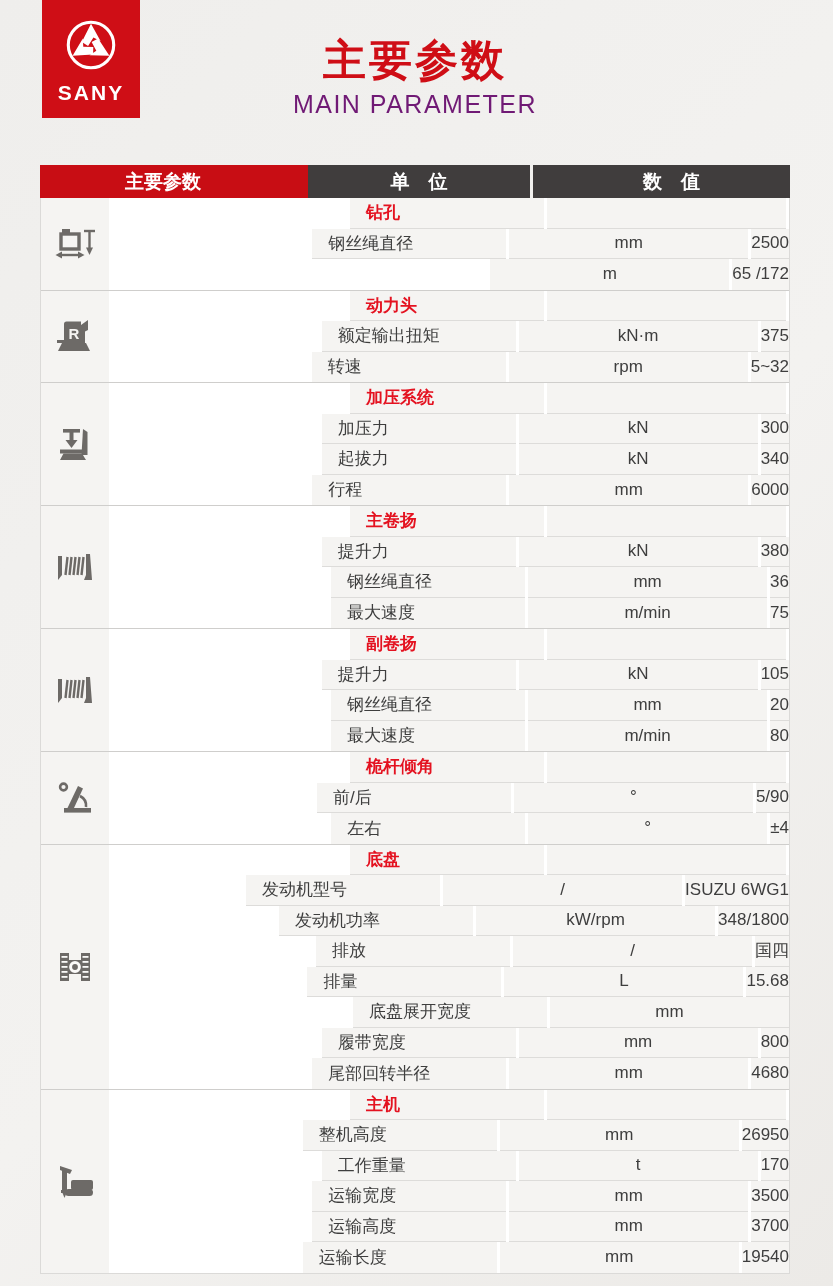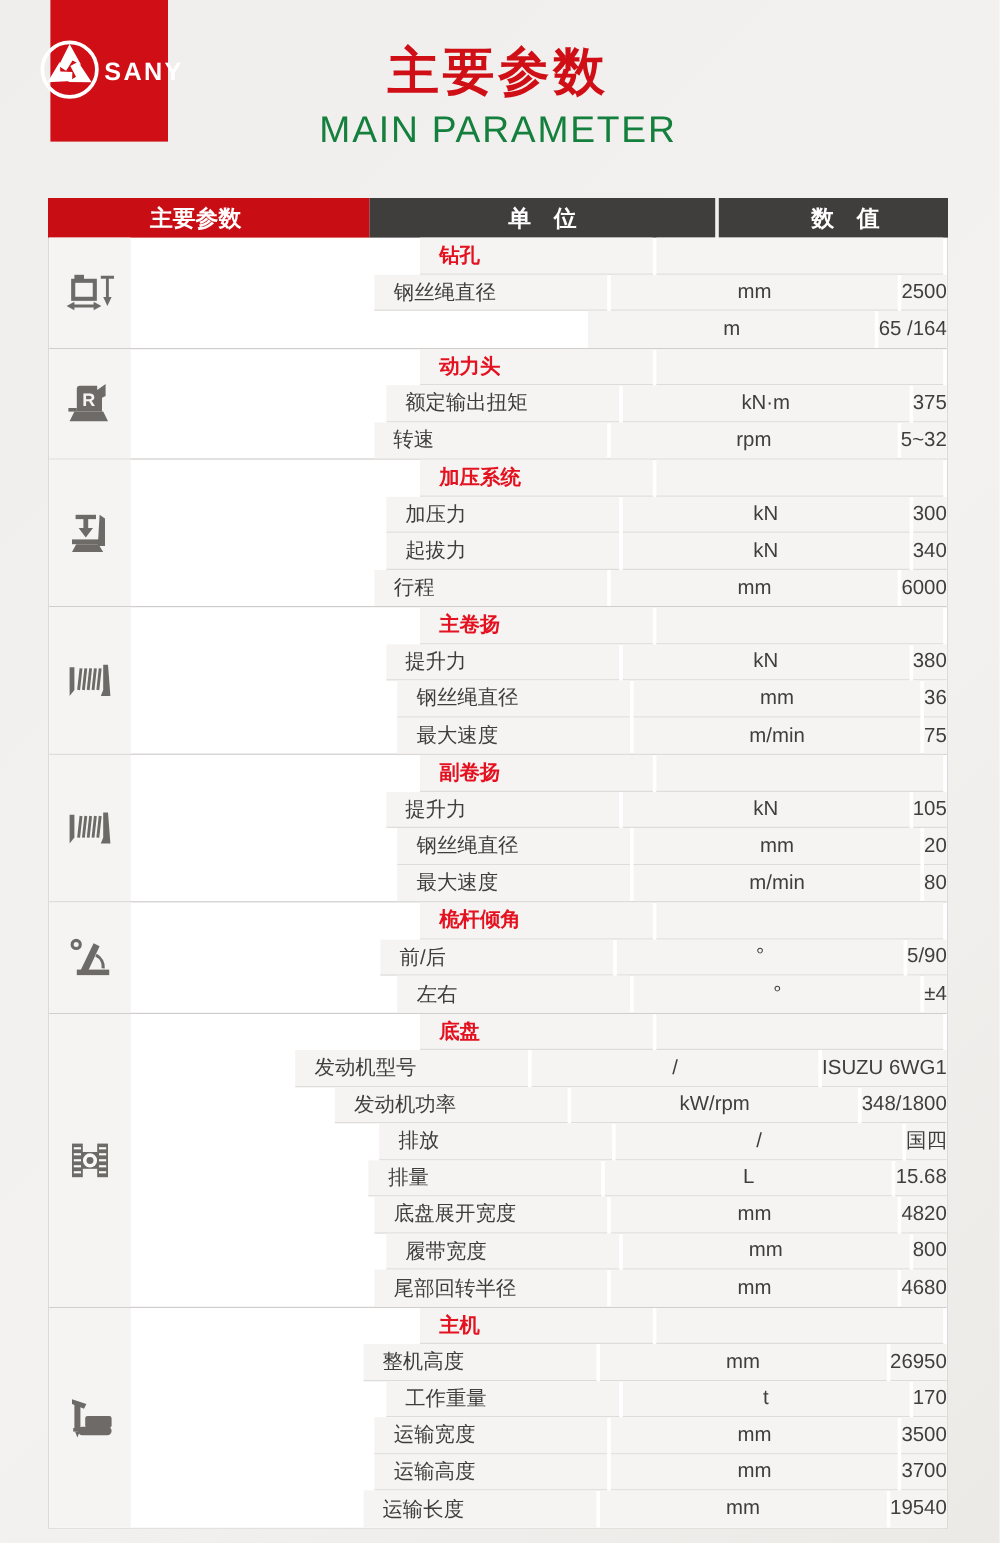--- a/index.html
+++ b/index.html
@@ -4,34 +4,34 @@
 <style>
   html,body{margin:0;padding:0;}
   body{
     width:833px;height:1286px;position:relative;overflow:hidden;
     background:linear-gradient(135deg,#efeeec 0%,#f3f2f0 55%,#eceae7 100%);
     font-family:"Liberation Sans",sans-serif;
   }
   
   .logo-block{
     position:absolute;left:42px;top:0;width:98px;height:118px;
-    background:#cf0e16;display:flex;flex-direction:row;
+    background:#cf0e16;display:flex;flex-direction:column;
     align-items:center;justify-content:center;
   }
   .logo-mark{margin-top:2px;}
   .logo-text{color:#fff;font-weight:bold;font-size:21px;letter-spacing:2px;margin-top:3px;}
   .header-titles{position:absolute;left:40px;top:38px;width:750px;text-align:center;}
   .page-title{margin:0;color:#cf0e16;font-size:43px;font-weight:bold;letter-spacing:3px;line-height:1.05;}
-  .page-subtitle{margin-top:7px;color:#15803d;font-size:31px;letter-spacing:1.5px;}
+  .page-subtitle{margin-top:7px;color:#701a75;font-size:25px;letter-spacing:1.5px;}
   
   .param-table{position:absolute;left:40px;top:165px;width:750px;}
   .thead{display:flex;height:33px;}
   .th{display:flex;align-items:center;color:#fff;font-weight:bold;font-size:19px;box-sizing:border-box;}
   .th-param{width:268px;background:#c80d14;padding-left:85px;}
-  .th-unit{width:288px;background:#403d3d;justify-content:center;}
+  .th-unit{width:222px;background:#403d3d;justify-content:center;}
   .th-gap{width:3px;background:transparent;}
   .th-value{flex:1;background:#403d3d;justify-content:center;padding-left:20px;}
   .tbody{
     background:#fff;border:1px solid #dbdad8;border-top:none;box-sizing:border-box;
   }
   .section{display:flex;gap:3px;background:#fff;}
   .section + .section{border-top:1px solid #cfcecc;}
   .icon-cell{width:68px;background:#f5f4f2;display:flex;align-items:center;justify-content:center;}
   .rows{flex:1;display:flex;flex-direction:column;align-items:flex-end;}
   .row{display:flex;gap:3px;height:30.5px;box-sizing:border-box;}
@@ -94,21 +94,21 @@
             <div class="cell unit"></div>
             <div class="cell value"></div>
           </div>
           <div class="row">
             <div class="cell name">钢丝绳直径</div>
             <div class="cell unit">mm</div>
             <div class="cell value">2500</div>
           </div>
           <div class="row">
             <div class="cell unit">m</div>
-            <div class="cell value">65 /164</div>
+            <div class="cell value">65 /172</div>
           </div>
         </div>
       </div>
       <div class="section">
         <div class="icon-cell">
           <svg width="42" height="38" viewBox="0 0 42 38">
    <path d="M10 7 Q10 4.5 12.5 4.5 L27 4.5 L27 8 L34 3 L34 13 L31 14.5 L31 26 L10 26 Z" fill="#6d6a67"></path>
    <rect x="3" y="23" width="7" height="3" fill="#6d6a67"></rect>
    <path d="M8 26 L32 26 L36 34 L4 34 Z" fill="#6d6a67"></path>
    <text x="20" y="21.5" font-family="Liberation Sans, sans-serif" font-size="15" font-weight="bold" fill="#f5f4f2" text-anchor="middle">R</text>
@@ -310,21 +310,20 @@
             <div class="cell value">国四</div>
           </div>
           <div class="row">
             <div class="cell name">排量</div>
             <div class="cell unit">L</div>
             <div class="cell value">15.68</div>
           </div>
           <div class="row">
             <div class="cell name">底盘展开宽度</div>
             <div class="cell unit">mm</div>
-            <div class="cell value">4820</div>
           </div>
           <div class="row">
             <div class="cell name">履带宽度</div>
             <div class="cell unit">mm</div>
             <div class="cell value">800</div>
           </div>
           <div class="row">
             <div class="cell name">尾部回转半径</div>
             <div class="cell unit">mm</div>
             <div class="cell value">4680</div>

